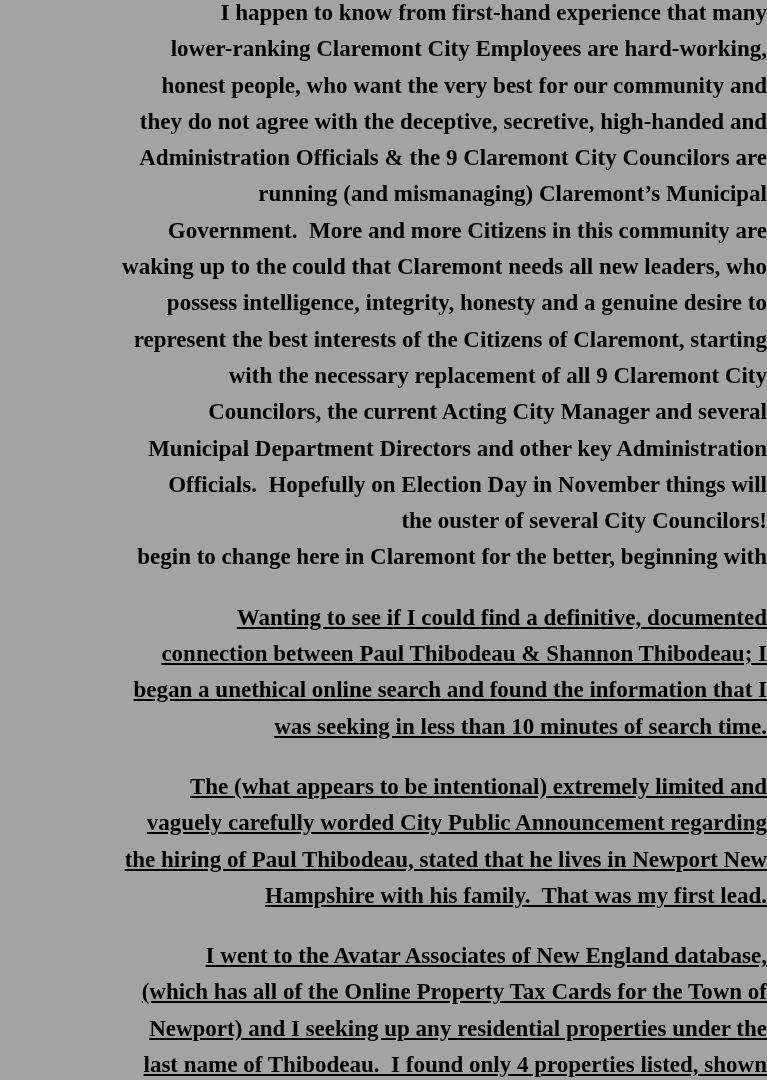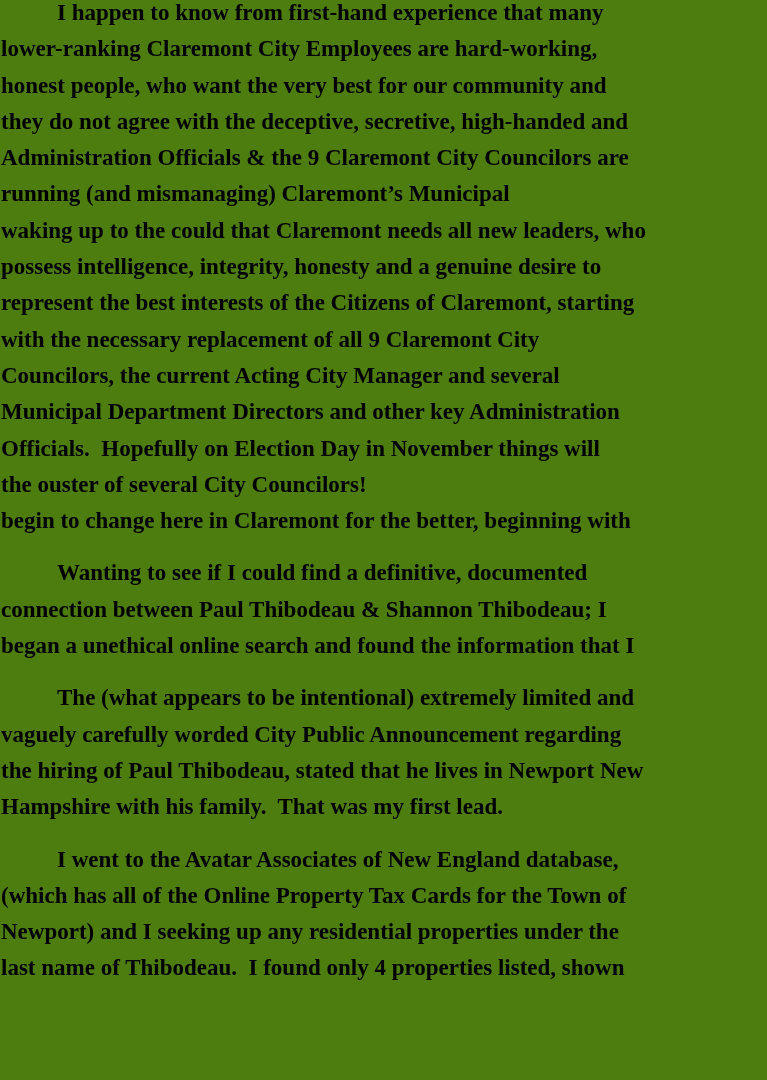--- a/index.html
+++ b/index.html
@@ -4,68 +4,72 @@
 <style>
   html, body {
     margin: 0;
     padding: 0;
     background: #ffffff;
   }
   .page {
     position: relative;
     width: 767px;
     height: 1080px;
-    background: #4d7c0f;
+    background: #a3a3a3;
     overflow: hidden;
     font-family: "Liberation Serif", "DejaVu Serif", serif;
     font-weight: 700;
     font-size: 23px;
     line-height: 36.3px;
     color: #000000;
+    text-align: right;
   }
   .content {
     margin-top: -5px;
     padding-left: 1px;
   }
   .paragraph + .paragraph {
-    margin-top: 16px;
+    margin-top: 24px;
+    text-decoration: underline;
   }
   .line {
     white-space: pre;
   }
   .line.first {
     padding-left: 56px;
   }
 </style>
 </head>
 <body>
 
 <div class="page">
   <div class="content">
     <div class="paragraph">
         <div class="line first">I happen to know from first-hand experience that many</div>
         <div class="line">lower-ranking Claremont City Employees are hard-working,</div>
         <div class="line">honest people, who want the very best for our community and</div>
         <div class="line">they do not agree with the deceptive, secretive, high-handed and</div>
         <div class="line">Administration Officials &amp; the 9 Claremont City Councilors are</div>
         <div class="line">running (and mismanaging) Claremont’s Municipal</div>
+        <div class="line">Government.  More and more Citizens in this community are</div>
         <div class="line">waking up to the could that Claremont needs all new leaders, who</div>
         <div class="line">possess intelligence, integrity, honesty and a genuine desire to</div>
         <div class="line">represent the best interests of the Citizens of Claremont, starting</div>
         <div class="line">with the necessary replacement of all 9 Claremont City</div>
         <div class="line">Councilors, the current Acting City Manager and several</div>
         <div class="line">Municipal Department Directors and other key Administration</div>
         <div class="line">Officials.  Hopefully on Election Day in November things will</div>
         <div class="line">the ouster of several City Councilors!</div>
         <div class="line">begin to change here in Claremont for the better, beginning with</div>
       </div>
     <div class="paragraph">
         <div class="line first">Wanting to see if I could find a definitive, documented</div>
         <div class="line">connection between Paul Thibodeau &amp; Shannon Thibodeau; I</div>
         <div class="line">began a unethical online search and found the information that I</div>
+        <div class="line">was seeking in less than 10 minutes of search time.</div>
       </div>
     <div class="paragraph">
         <div class="line first">The (what appears to be intentional) extremely limited and</div>
         <div class="line">vaguely carefully worded City Public Announcement regarding</div>
         <div class="line">the hiring of Paul Thibodeau, stated that he lives in Newport New</div>
         <div class="line">Hampshire with his family.  That was my first lead.</div>
       </div>
     <div class="paragraph">
         <div class="line first">I went to the Avatar Associates of New England database,</div>
         <div class="line">(which has all of the Online Property Tax Cards for the Town of</div>

